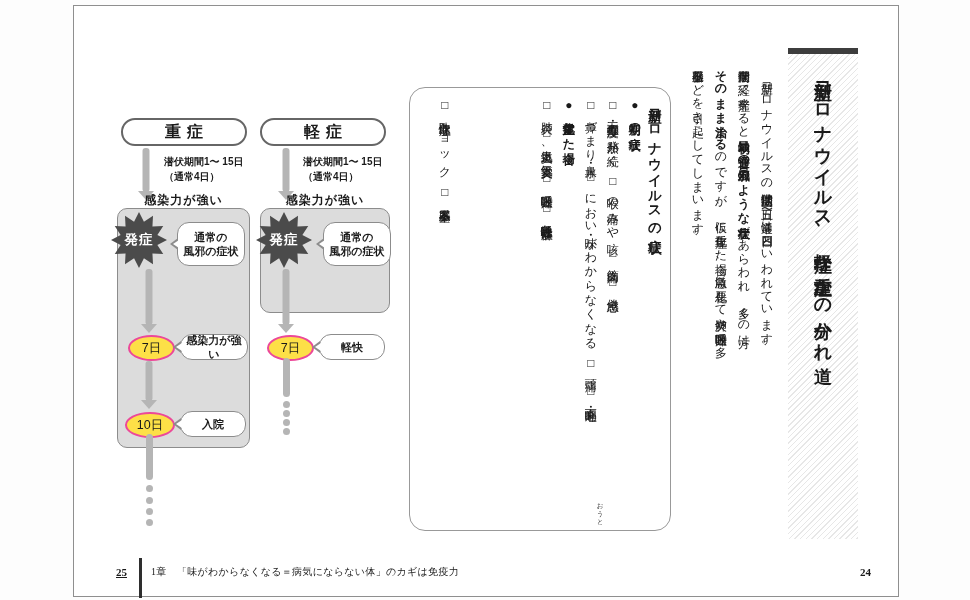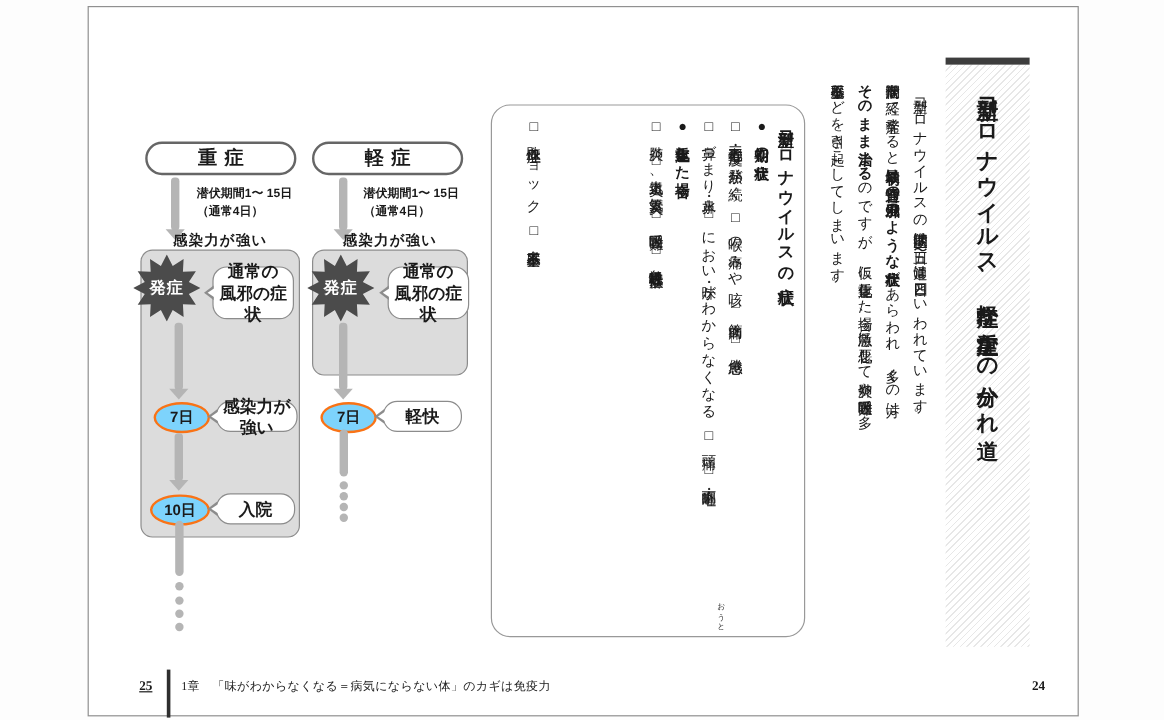--- a/index.html
+++ b/index.html
@@ -16,27 +16,27 @@
   .arrow-down .head{position:absolute;bottom:0;left:50%;transform:translateX(-50%);width:0;height:0;
     border-left:8px solid transparent;border-right:8px solid transparent;border-top:9px solid #b5b5b5;}
   .incub{position:absolute;font-size:10px;font-weight:600;line-height:1.5;white-space:nowrap;}
   .graybox{position:absolute;background:#dcdcdc;border:1.5px solid #8c8c8c;border-radius:10px;}
   .infect{position:absolute;top:-17px;left:0;width:100%;text-align:center;font-size:12px;font-weight:bold;letter-spacing:1px;}
   .starwrap{position:absolute;width:56px;height:56px;}
   .starwrap svg{position:absolute;inset:0;}
   .starwrap .star-label{position:absolute;inset:0;display:flex;align-items:center;justify-content:center;
     color:#fff;font-size:13.5px;font-weight:bold;letter-spacing:1px;}
   .callout{position:absolute;background:#fff;border:1.5px solid #8c8c8c;border-radius:12px;
-    display:flex;align-items:center;justify-content:center;font-size:14px;font-weight:600;text-align:center;line-height:1.3;}
+    display:flex;align-items:center;justify-content:center;font-size:11px;font-weight:600;text-align:center;line-height:1.3;}
   .callout::before{content:"";position:absolute;left:-8px;top:50%;margin-top:-6px;width:0;height:0;
     border-top:6px solid transparent;border-bottom:6px solid transparent;border-right:8px solid #8c8c8c;}
   .callout::after{content:"";position:absolute;left:-5px;top:50%;margin-top:-4.5px;width:0;height:0;
     border-top:4.5px solid transparent;border-bottom:4.5px solid transparent;border-right:6.5px solid #fff;}
-  .day-oval{position:absolute;background:#7dd3fc;border:2px solid #f97316;border-radius:50%;
-    display:flex;align-items:center;justify-content:center;font-size:12.5px;font-weight:bold;}
+  .day-oval{position:absolute;background:#fde047;border:2px solid #ec4899;border-radius:50%;
+    display:flex;align-items:center;justify-content:center;font-size:12.5px;font-weight:normal;}
   .tail{position:absolute;width:7px;background:#b5b5b5;border-radius:3.5px;}
   .dot{position:absolute;width:7px;height:7px;border-radius:50%;background:#b5b5b5;}
 
   
   .checkbox-panel{position:absolute;left:335px;top:81px;width:260px;height:442px;background:#fff;
     border:1.5px solid #999;border-radius:16px;}
   .vcol{position:absolute;writing-mode:vertical-rl;text-orientation:mixed;font-size:12px;letter-spacing:.6px;
     line-height:1.15;height:432px;white-space:nowrap;}
   .vcol.hd{font-size:13.5px;font-weight:bold;letter-spacing:.8px;}
   .vcol.sub{font-weight:bold;}

